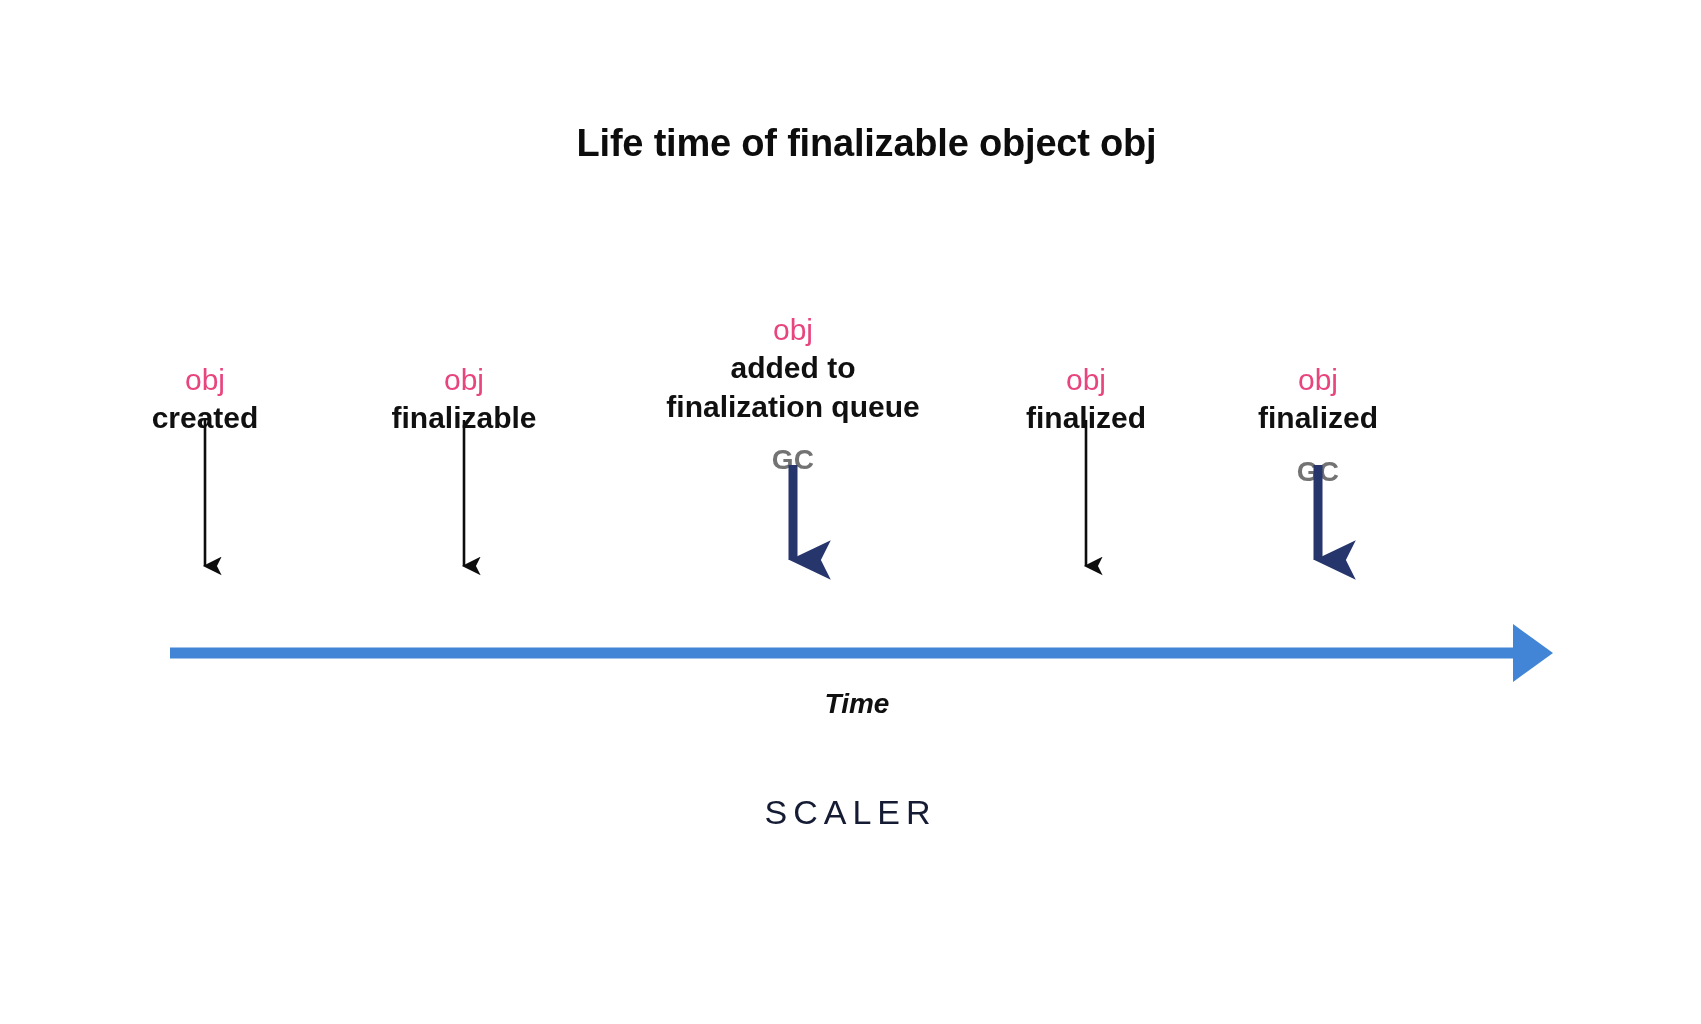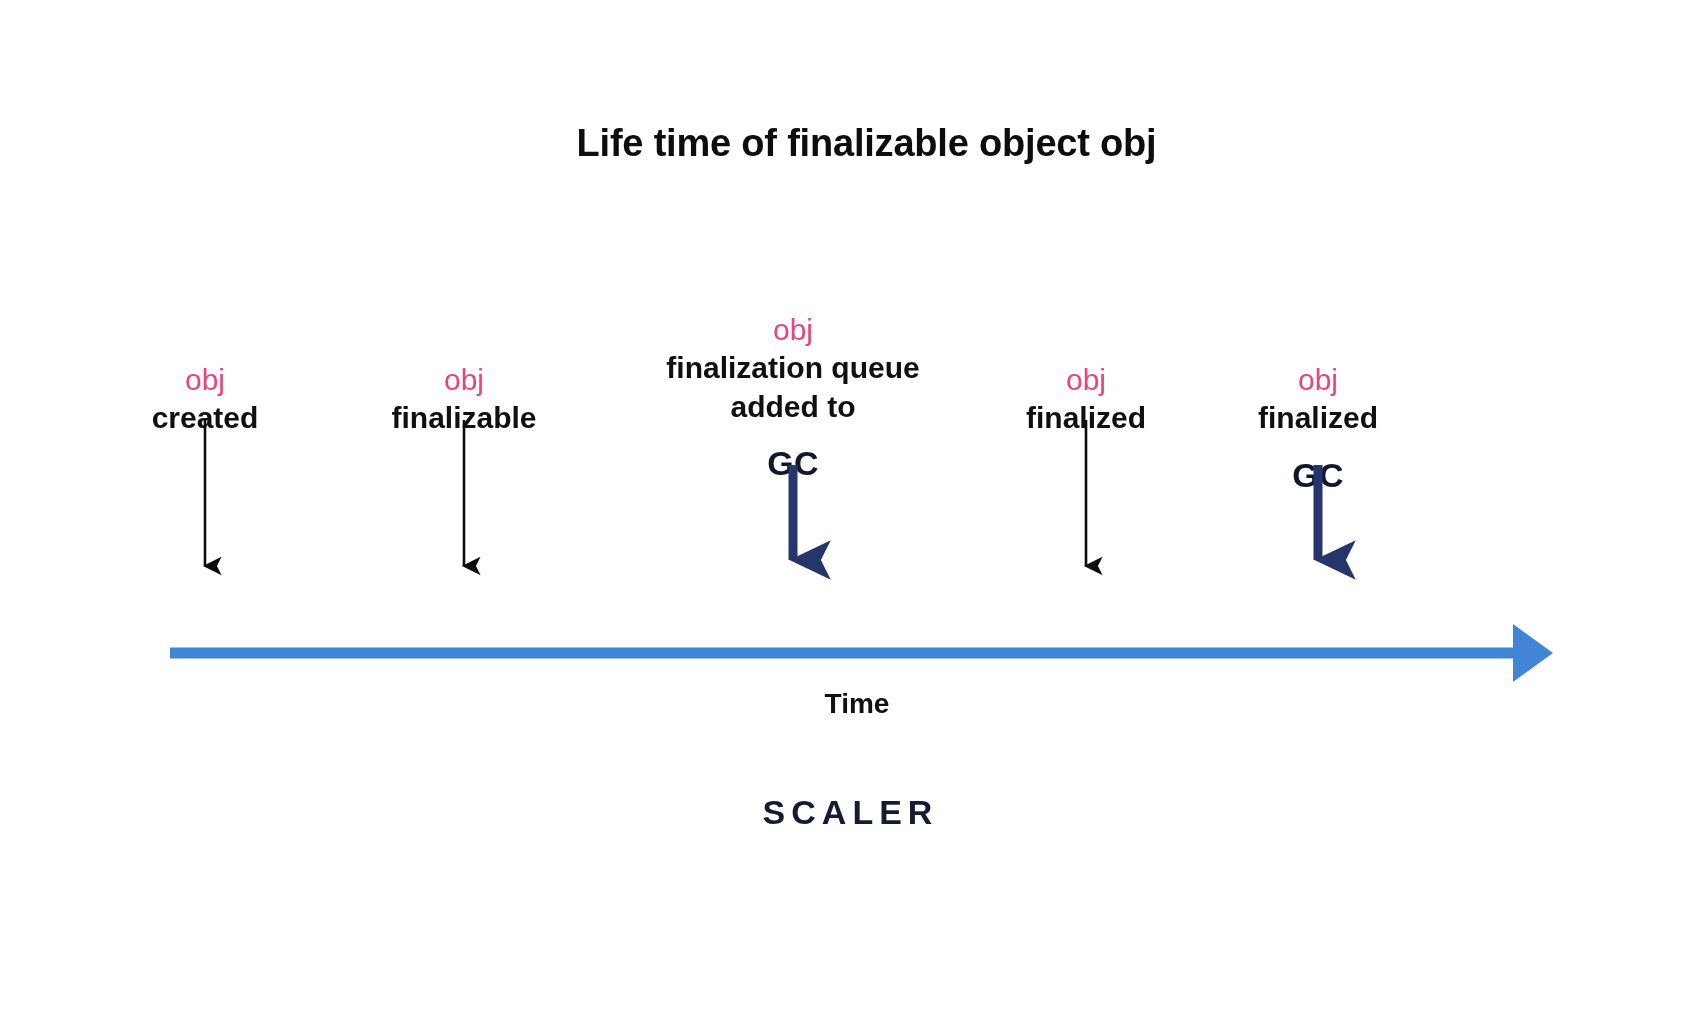--- a/index.html
+++ b/index.html
@@ -53,34 +53,35 @@
     display: block;
   }
   .event .desc-line {
     color: #101010;
     font-size: 30px;
     font-weight: 600;
     display: block;
   }
   .event .gc {
     display: block;
-    color: #0f172a;
-    font-size: 34px;
+    color: #737373;
+    font-size: 28px;
     font-weight: 700;
     margin-top: 16px;
     letter-spacing: 0.3px;
   }
 
   
   .time-caption {
     position: absolute;
     font-size: 28px;
     font-weight: 700;
     color: #101010;
     transform: translateX(-50%);
+    font-style: italic;
   }
 
   
   svg.layer {
     position: absolute;
     left: 0;
     top: 0;
     width: 1701px;
     height: 1024px;
     overflow: visible;
@@ -91,21 +92,21 @@
     position: absolute;
     left: 50%;
     top: 795px;
     transform: translateX(-50%);
     text-align: center;
     width: 420px;
   }
   .logo .logo-scaler {
     display: block;
     font-size: 34px;
-    font-weight: 700;
+    font-weight: 400;
     letter-spacing: 6px;
     color: #141b33;
     font-family: "Liberation Sans", sans-serif;
     line-height: 1;
   }
   .logo .logo-topics {
     display: block;
     font-size: 66px;
     color: #e0196b;
     font-family: "DejaVu Serif", serif;
@@ -128,22 +129,22 @@
     <span class="desc-line">created</span>
   </div>
 
   <div class="event" style="left:464px; top:325px;">
     <span class="obj">obj</span>
     <span class="desc-line">finalizable</span>
   </div>
 
   <div class="event" style="left:793px; top:275px;">
     <span class="obj">obj</span>
+    <span class="desc-line">added to</span>
     <span class="desc-line">finalization queue</span>
-    <span class="desc-line">added to</span>
     <span class="gc">GC</span>
   </div>
 
   <div class="event" style="left:1086px; top:325px;">
     <span class="obj">obj</span>
     <span class="desc-line">finalized</span>
   </div>
 
   <div class="event" style="left:1318px; top:325px;">
     <span class="obj">obj</span>

